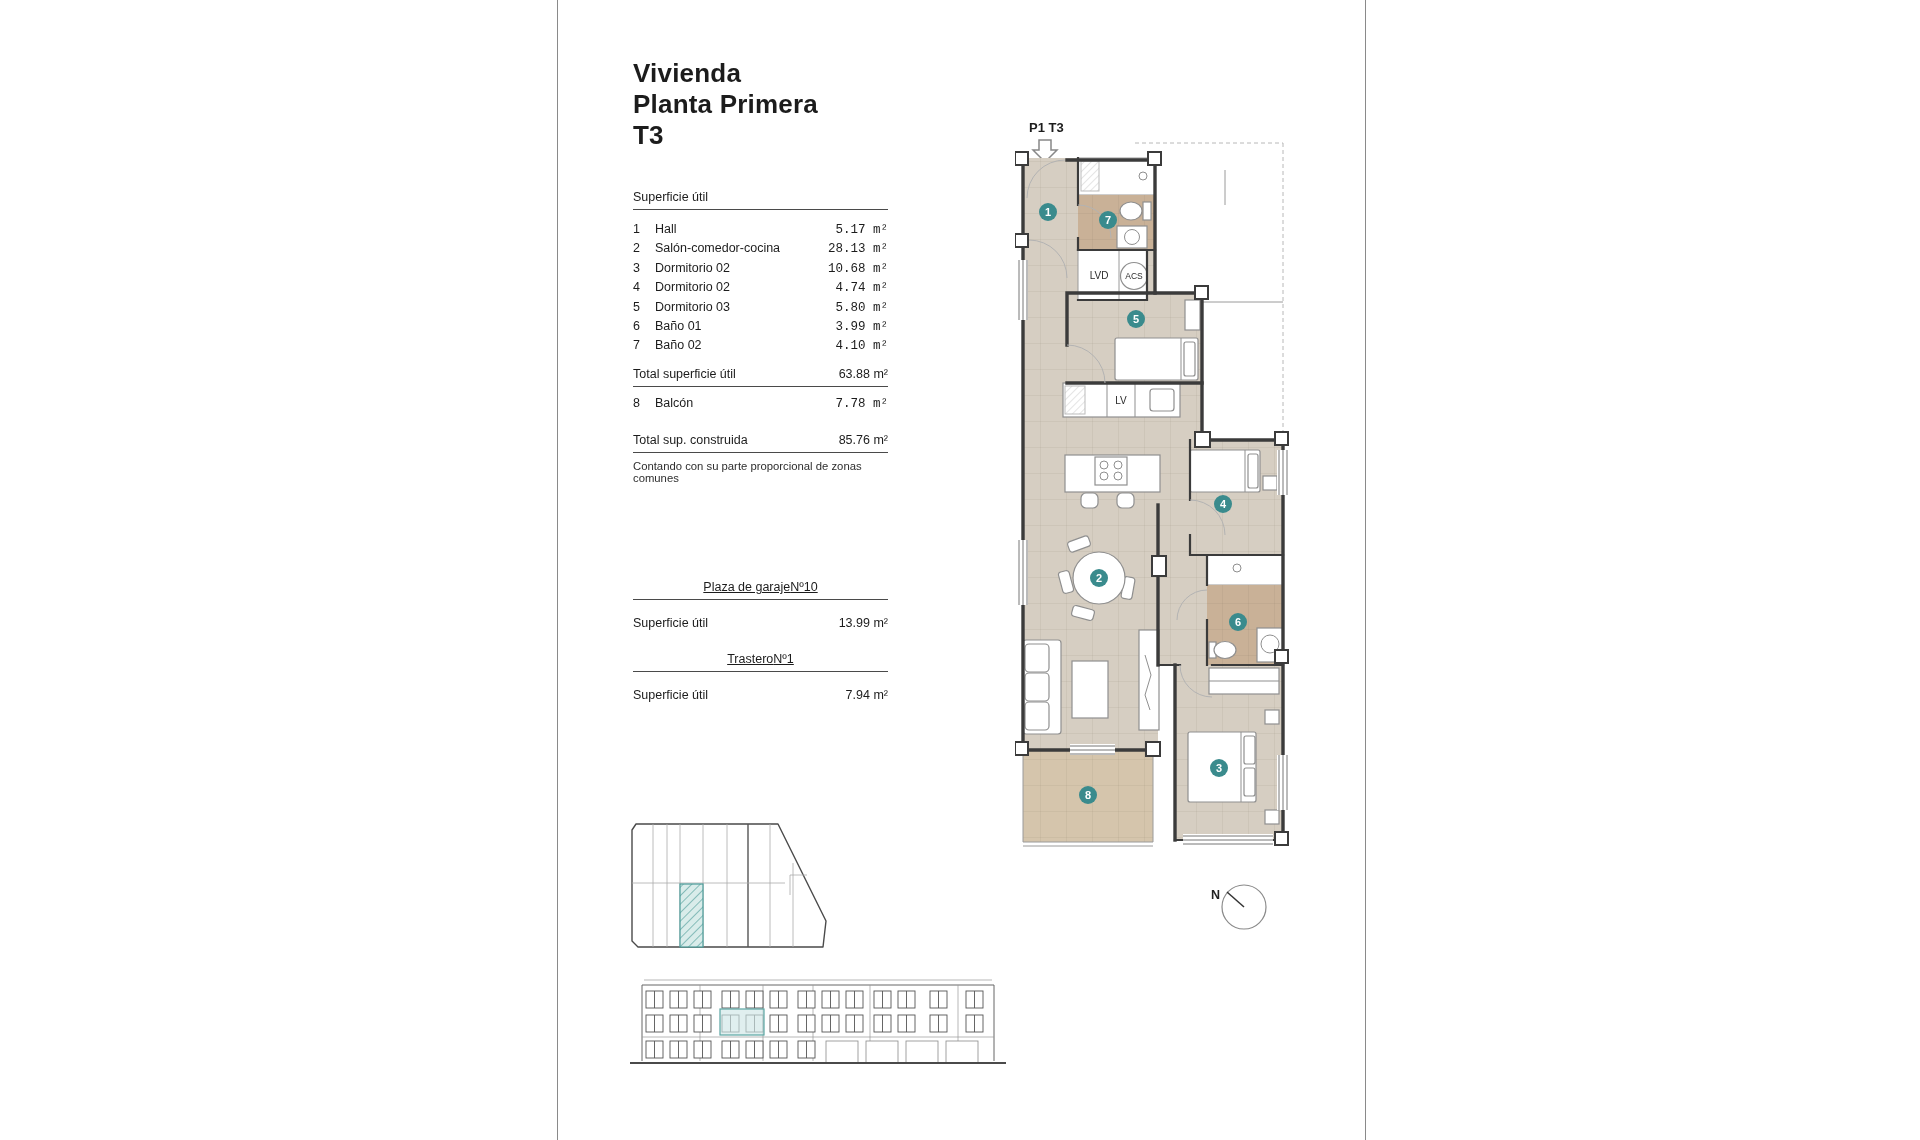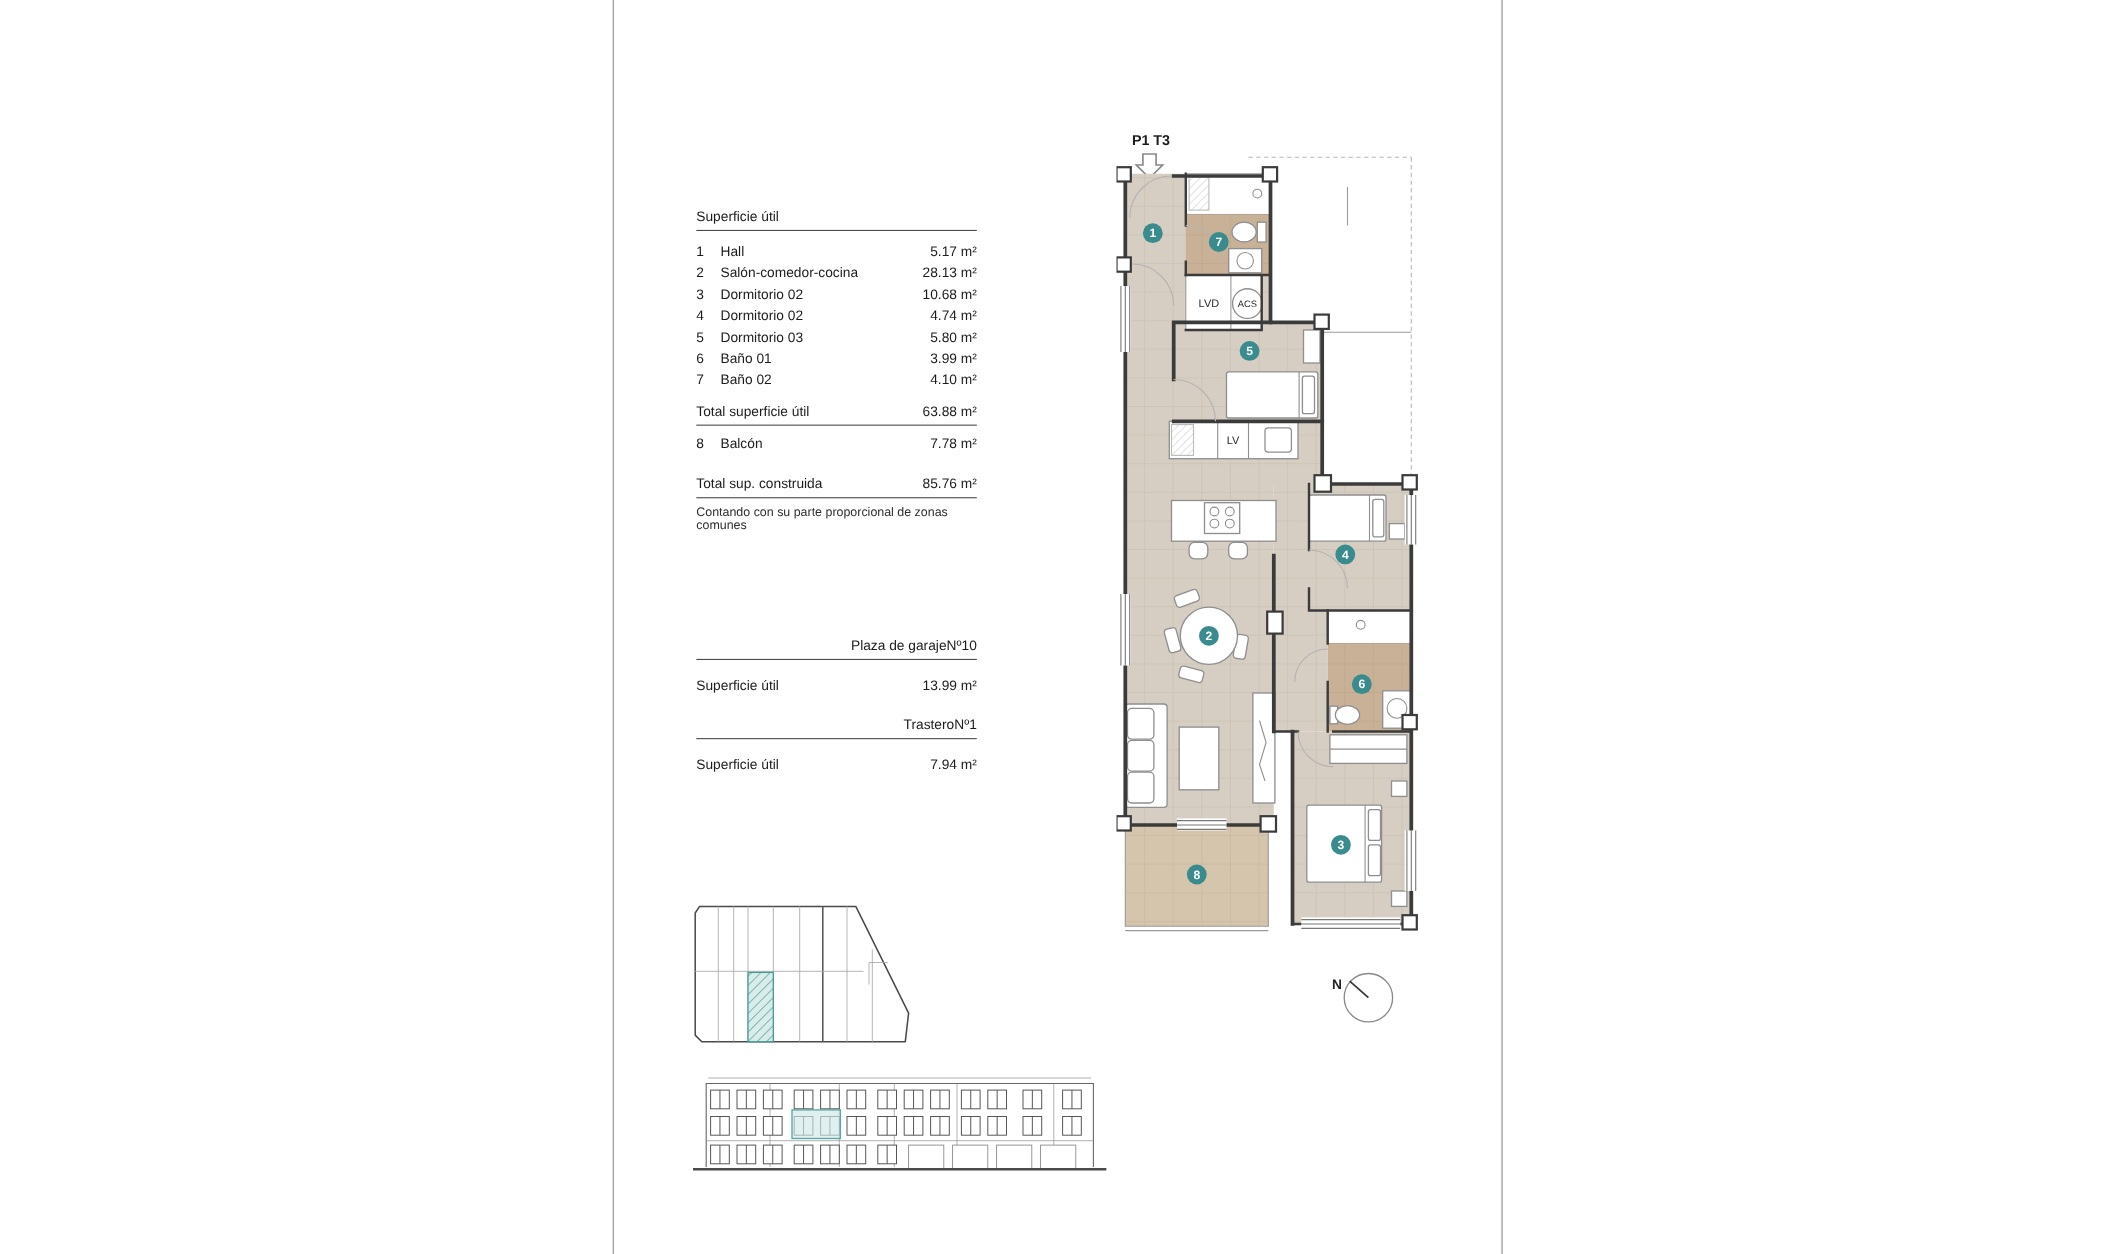--- a/index.html
+++ b/index.html
@@ -5,27 +5,27 @@
   html,body{margin:0;padding:0;background:#fff;}
   .page{position:relative;width:1920px;height:1140px;background:#fff;overflow:hidden;
         font-family:"Liberation Sans",sans-serif;color:#1c1c1c;}
   .vline{position:absolute;top:0;width:1px;height:1140px;background:#8a8a8a;}
   .title{position:absolute;left:633px;top:58px;font-size:26px;font-weight:700;line-height:31px;letter-spacing:.2px;}
   .s-table{position:absolute;left:633px;top:190px;width:255px;font-size:12.5px;}
   .th{padding-bottom:5px;border-bottom:1.2px solid #4a4a4a;margin-bottom:12px;}
   .row{display:flex;align-items:baseline;height:19.4px;}
   .row .n{width:22px;}
   .row .nm{flex:1;}
-  .row .v{text-align:right;white-space:nowrap;}
+  .row .v{text-align:right;white-space:nowrap;font-family:Liberation Mono, monospace;}
   .trow{display:flex;justify-content:space-between;margin-top:9px;padding-bottom:5px;border-bottom:1.2px solid #4a4a4a;}
   .balc{margin-top:9px;}
   .built{margin-top:18px;}
   .note{margin-top:7px;font-size:11.3px;color:#2e2e2e;}
   .g-table{position:absolute;left:633px;top:580px;width:255px;font-size:12.5px;}
-  .gh{display:flex;justify-content:flex-end;padding-bottom:5px;border-bottom:1.2px solid #4a4a4a;}
+  .gh{display:flex;justify-content:center;padding-bottom:5px;border-bottom:1.2px solid #4a4a4a;text-decoration:underline;}
   .gh2{margin-top:22px;}
   .garea{display:flex;justify-content:space-between;margin-top:16px;}
   svg{position:absolute;}
   
   .w3{stroke:#3b3b3b;stroke-width:3.4;fill:none;stroke-linecap:square;}
   .w2{stroke:#3b3b3b;stroke-width:2.2;fill:none;stroke-linecap:square;}
   .thin{stroke:#9a9a9a;stroke-width:1;fill:none;}
   .arc{stroke:#b3b3b3;stroke-width:1;fill:none;}
   .furn{fill:#fff;stroke:#8f8f8f;stroke-width:1.2;}
   .furnline{stroke:#8f8f8f;stroke-width:1;fill:none;}
@@ -52,20 +52,25 @@
   .ewl{stroke:#555;stroke-width:.9;}
   .bay{fill:#fff;stroke:#8a8a8a;stroke-width:.8;}
 </style>
 </head>
 <body>
 
 <div class="page">
   <div class="vline" style="left:557px"></div>
   <div class="vline" style="left:1365px"></div>
 
+  <div class="title">
+    <div>Vivienda</div>
+    <div>Planta Primera</div>
+    <div>T3</div>
+  </div>
 
   <div class="s-table">
     <div class="th">Superficie útil</div>
     <div class="row">
       <span class="n">1</span>
       <span class="nm">Hall</span>
       <span class="v">5.17 m²</span>
     </div>
     <div class="row">
       <span class="n">2</span>

